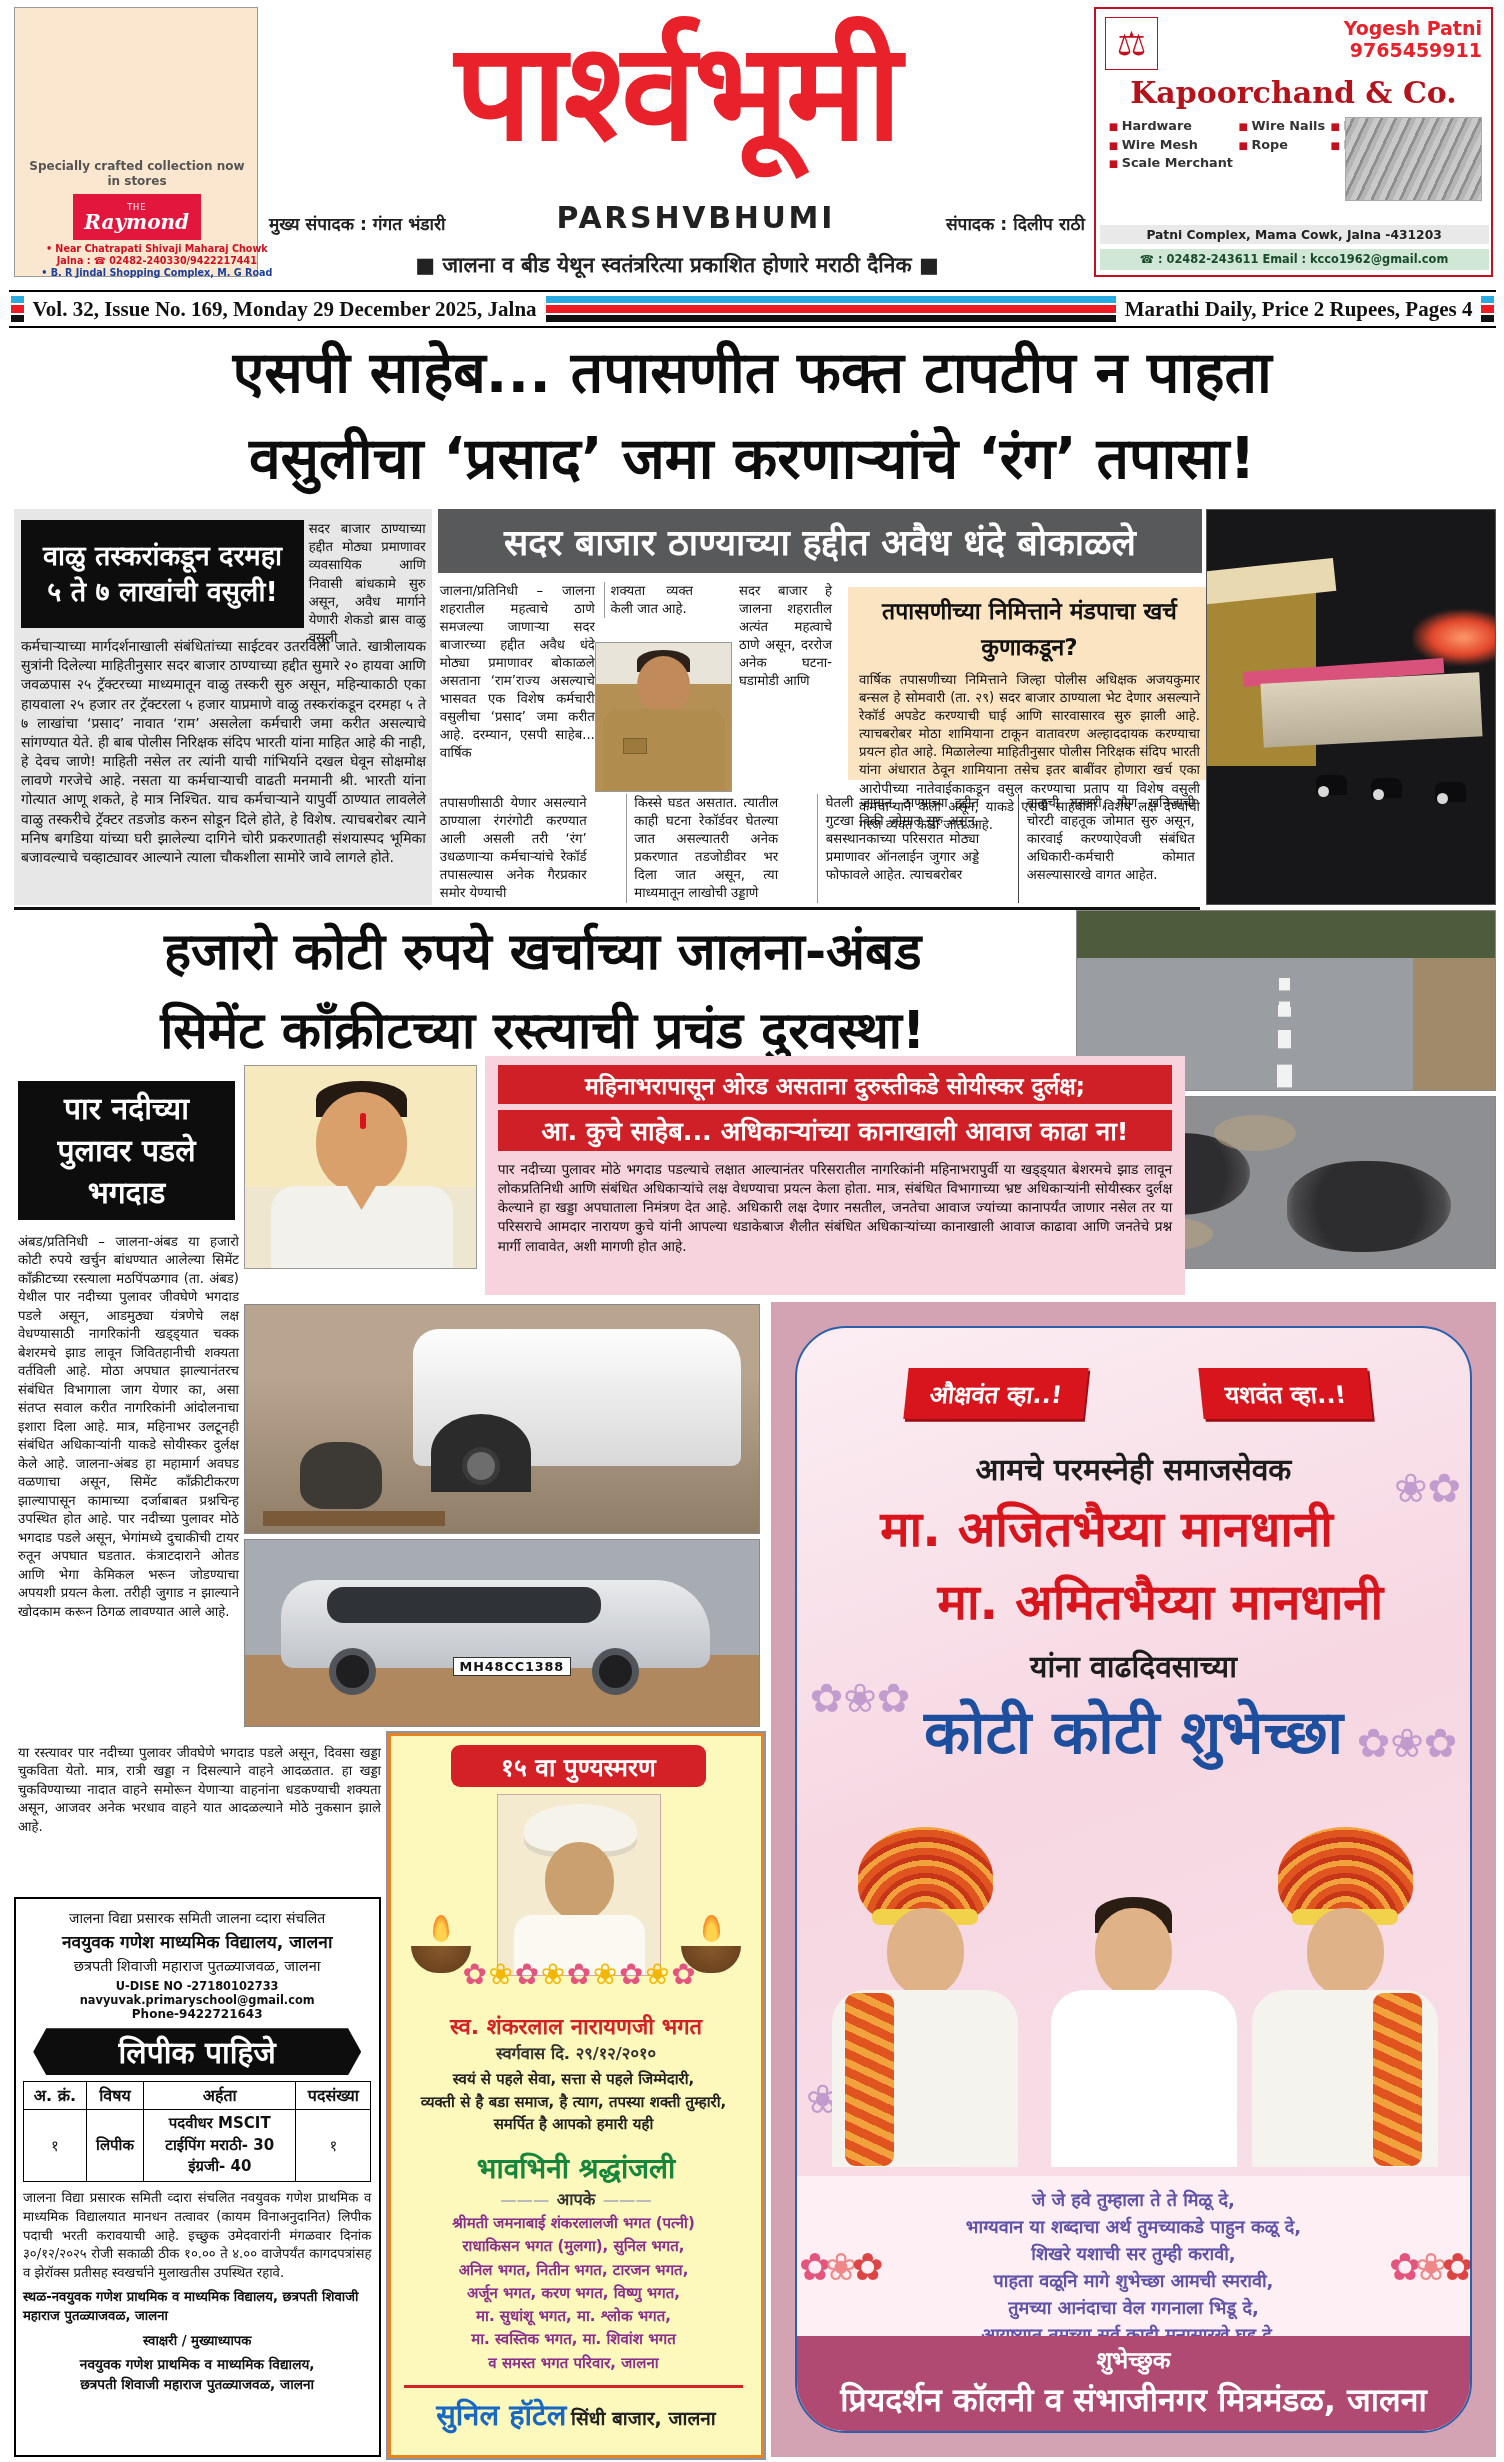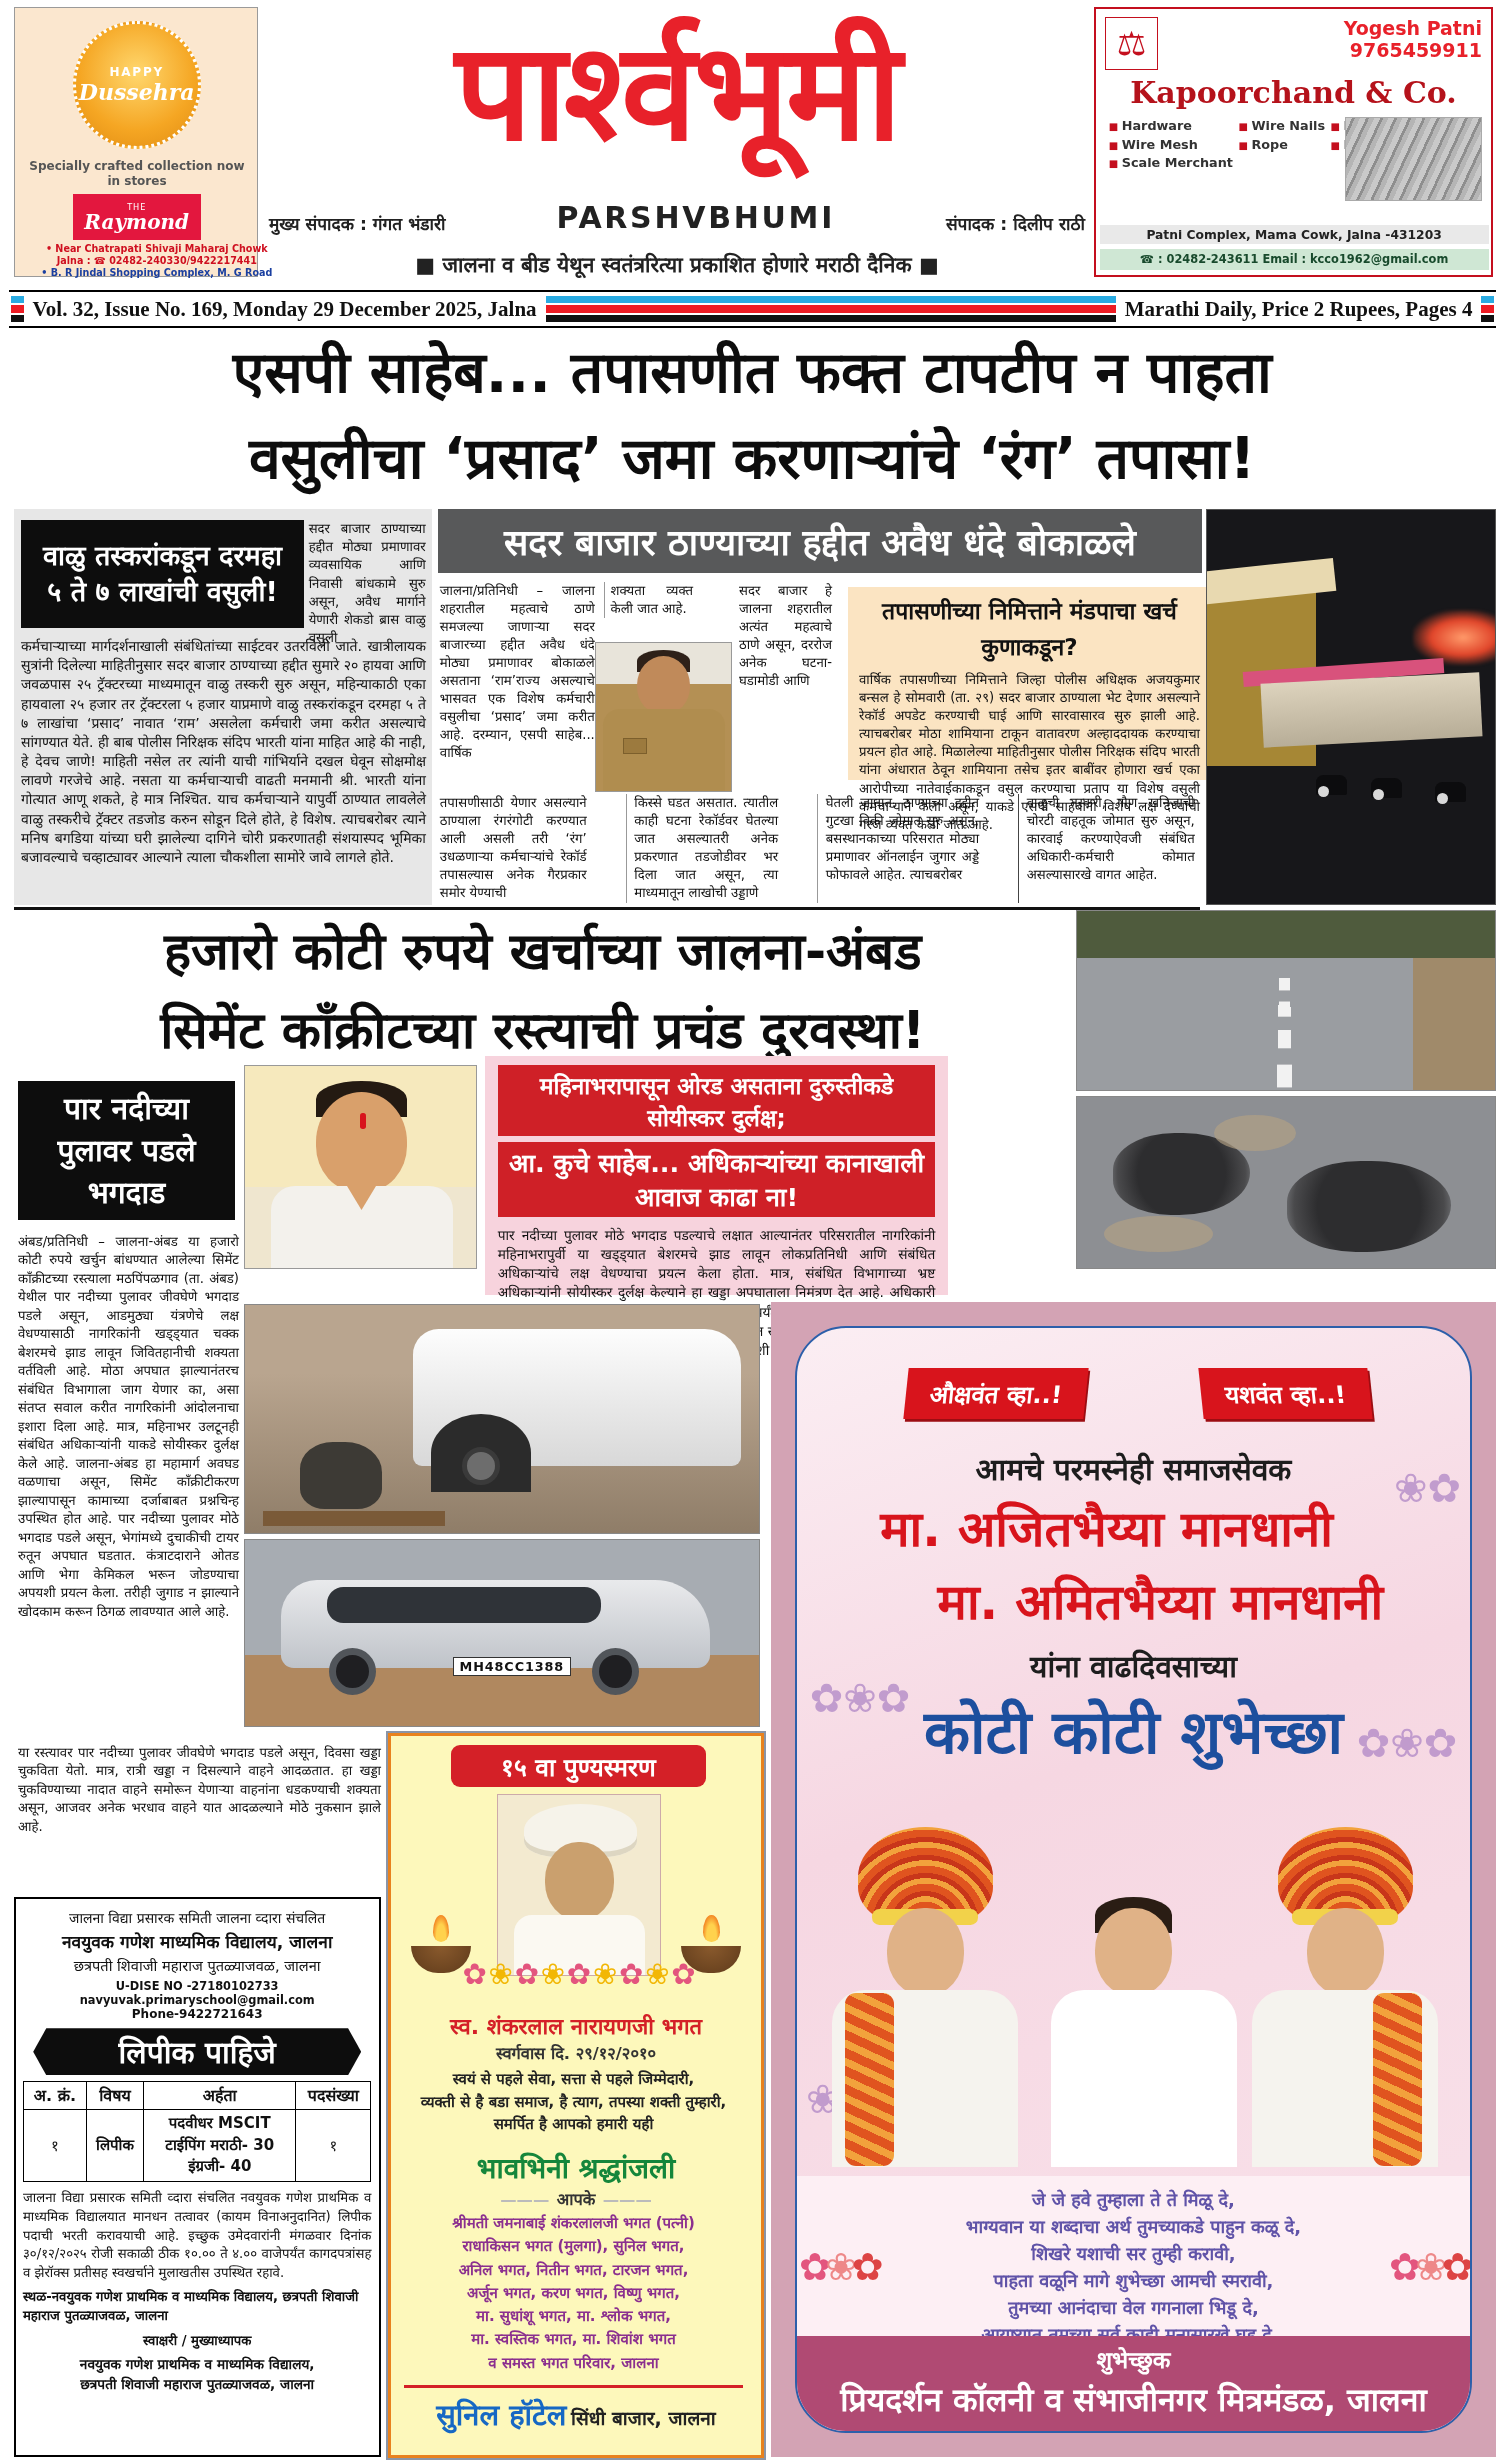--- a/index.html
+++ b/index.html
@@ -108,21 +108,21 @@
 
   
   .bridge-headbox { left:18px; top:1081px; width:217px; height:139px; background:#0d0d0d; color:#fff; display:flex; flex-direction:column; align-items:center; justify-content:center; font-size:30px; font-weight:800; line-height:1.4; }
   .man-photo { left:244px; top:1065px; width:233px; height:204px; background:linear-gradient(180deg,#f6e9bd 0 60%, #efe6cf 60% 100%); border:0.9px solid #999; overflow:hidden; }
   .man-photo .head { position:absolute; left:71px; top:25.5px; width:91px; height:100px; border-radius:50% 50% 46% 46%; background:#d9a06b; }
   .man-photo .hair { position:absolute; left:71px; top:14.6px; width:91px; height:36px; border-radius:50% 50% 0 0; background:#241a12; }
   .man-photo .tilak { position:absolute; left:115px; top:47px; width:5.5px; height:16.4px; background:#d8141c; border-radius:2.7px; }
   .man-photo .shirt { position:absolute; left:25.5px; top:120px; width:182px; height:84px; border-radius:24px 24px 0 0; background:#f3f1ec; }
   .man-photo .collar { position:absolute; left:102px; top:120px; width:29px; height:24px; background:#d9a06b; clip-path:polygon(0 0,100% 0,50% 100%); }
 
-  .pink-box { left:485px; top:1056px; width:463px; height:239px; background:#f7d3dd; padding:9px 12.8px; }
+  .pink-box { left:485px; top:1056px; width:700px; height:239px; background:#f7d3dd; padding:9px 12.8px; }
   .red-band { background:#cf2027; color:#fff; font-weight:800; text-align:center; padding:3.6px 5.5px; }
   .rb1 { font-size:23px; }
   .rb2 { font-size:25.5px; margin-top:5.5px; }
   .pink-body { font-size:13.7px; line-height:1.4; margin-top:9px; text-align:justify; color:#111; }
 
   .bridge-col { left:18px; top:1233px; width:221px; font-size:13.2px; line-height:1.4; }
   .bridge-wide { left:18px; top:1744px; width:363px; font-size:13.2px; line-height:1.4; }
 
   .car-photo1 { left:244px; top:1304px; width:516px; height:230px; background:linear-gradient(180deg,#b9a58f 0 30%, #8f7d68 100%); border:0.9px solid #888; overflow:hidden; }
   .car-photo1 .carbody { position:absolute; right:18px; top:24px; width:328px; height:137px; background:linear-gradient(180deg,#fdfdfd,#d8d8d8); border-radius:25.5px 36px 9px 9px; }
@@ -213,24 +213,20 @@
   .bday-footer { position:absolute; left:0; bottom:0; width:100%; height:95px; background:#b04a73; color:#fff; text-align:center; padding-top:7.3px; }
   .bday-footer .f1 { font-size:23px; font-weight:800; }
   .bday-footer .f2 { font-size:32px; font-weight:800; margin-top:1.8px; }
 </style>
 </head>
 <body>
 
 <div class="page">
 
   <div class="abs left-ad">
-    <div class="dussehra-badge">
-      <div class="l1">HAPPY</div>
-      <div class="l2">Dussehra</div>
-    </div>
     <div class="collection-note">Specially crafted collection now in stores</div>
     <div class="raymond-box">
       <div class="the">THE</div>
       <div class="name">Raymond</div>
     </div>
     <div class="left-ad-addr">
       <div class="a1">• Near Chatrapati Shivaji Maharaj Chowk</div>
       <div class="a2">Jalna : ☎ 02482-240330/9422217441</div>
       <div class="a3">• B. R Jindal Shopping Complex, M. G Road</div>
     </div>

